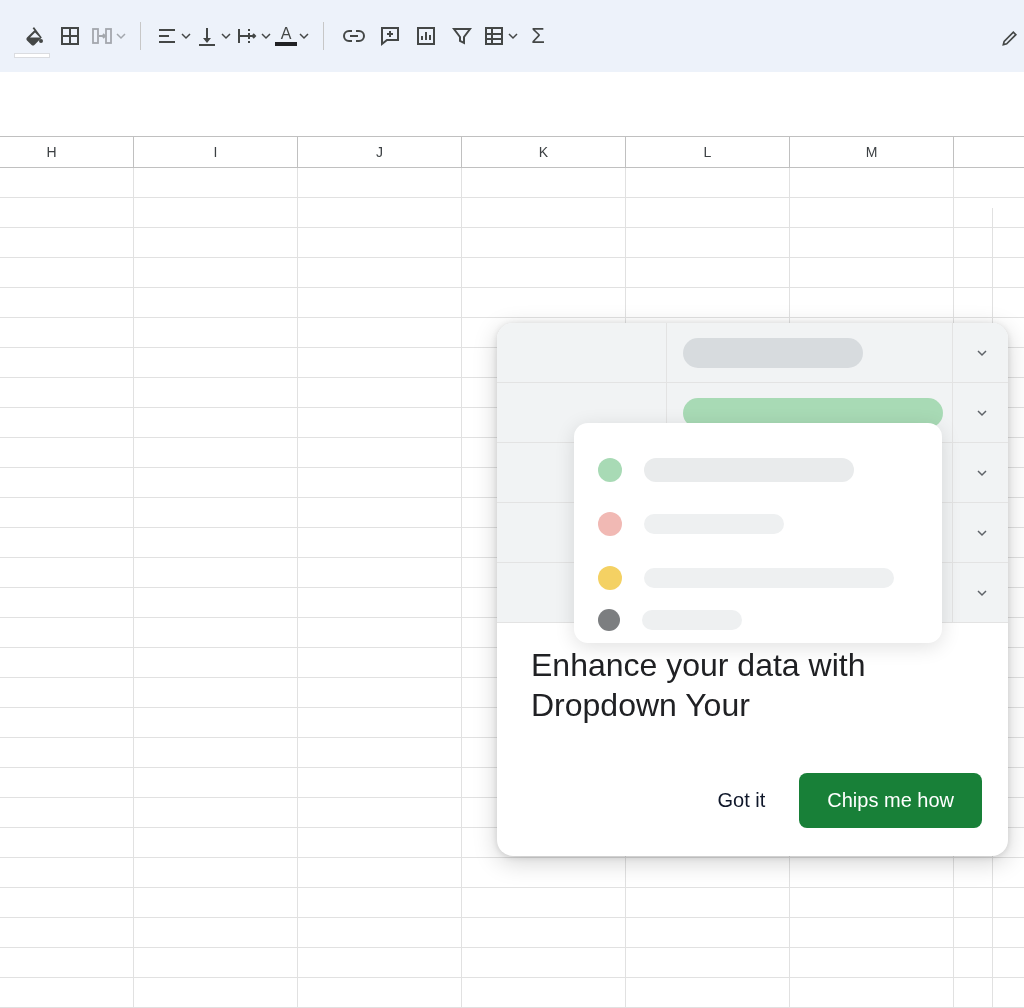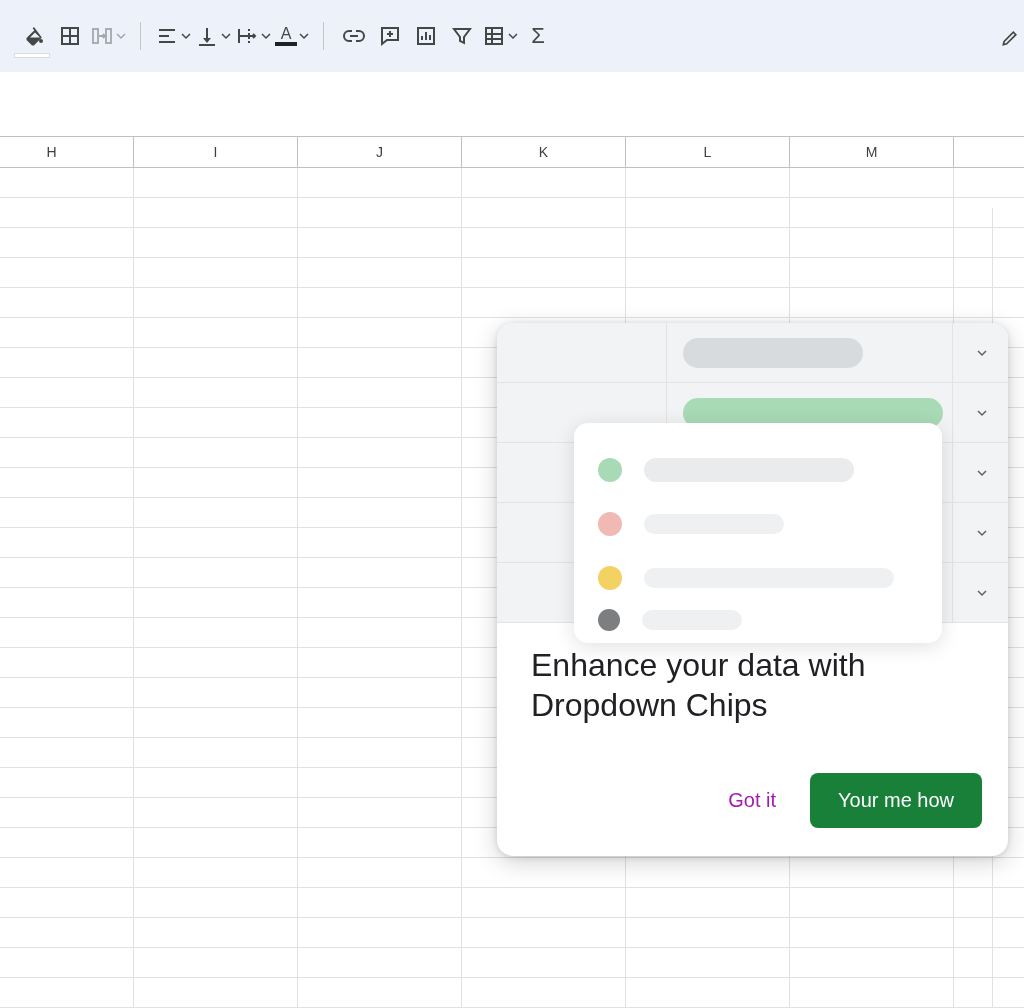--- a/index.html
+++ b/index.html
@@ -141,21 +141,21 @@
     color: #5f6368;
     margin: 0;
   }
   .actions {
     display:flex; justify-content:flex-end; align-items:center;
     padding: 22px 26px 28px 26px;
     gap: 14px;
   }
   .btn-flat {
     background:none; border:none;
-    color:#a21caf;
+    color:#0f172a;
     font-size:20px;
     font-family:"Google Sans", Arial, sans-serif;
     font-weight:500;
     padding: 12px 20px;
     cursor:pointer;
     border-radius:8px;
     text-align:right;
   }
   .btn-primary {
     background:#188038; color:#fff;
@@ -654,19 +654,19 @@
           <div class="bar" style="width:250px"></div>
         </div>
       <div class="mini-row" style="height:30px">
           <div class="dot" id="dotD" style="width: 22px; height: 22px; background: rgb(124, 126, 128);"></div>
           <div class="bar" style="width:100px"></div>
         </div>
     </div>
   </div>
 
   <div class="body">
-    <h2 class="title">Enhance your data with Dropdown Chips</h2>
+    <h2 class="title">Enhance your data with Dropdown Your</h2>
   </div>
   <div class="actions">
     <button class="btn-flat">Got it</button>
-    <button class="btn-primary">Your me how</button>
+    <button class="btn-primary">Chips me how</button>
   </div>
 </div>
 
 </body></html>

